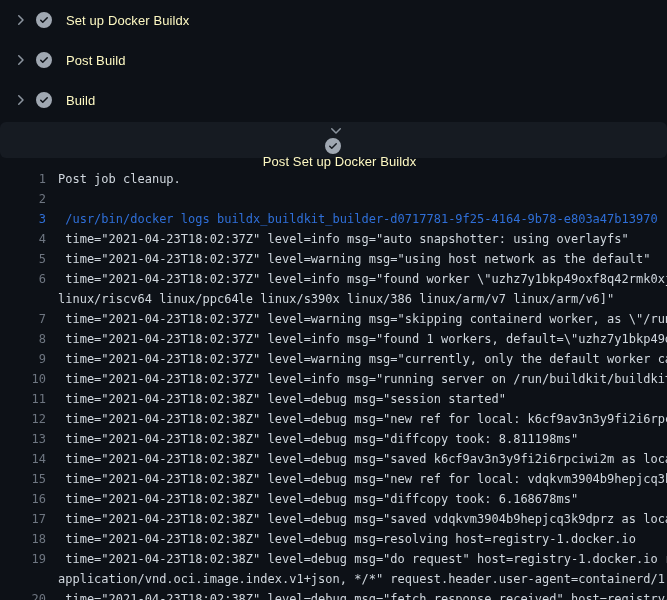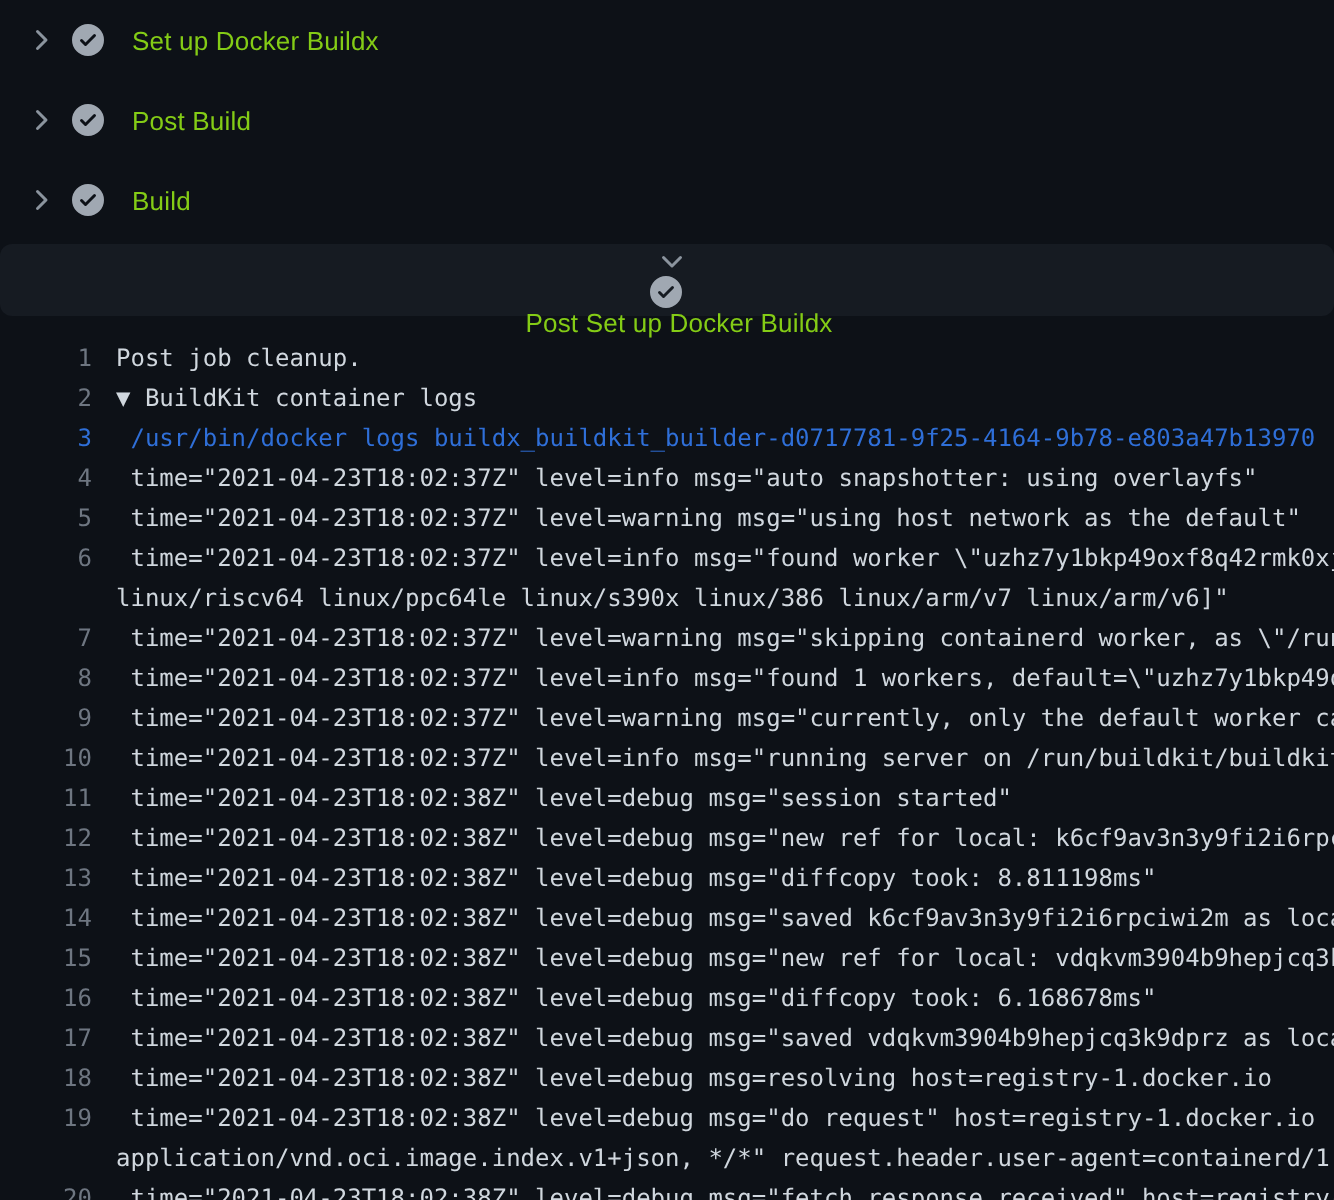--- a/index.html
+++ b/index.html
@@ -42,21 +42,21 @@
     justify-content: center;
     flex-shrink: 0;
   }
   .check-icon {
     width: 16px;
     height: 16px;
     margin-right: 14px;
     flex-shrink: 0;
   }
   .step-label {
-    color: #84cc16;
+    color: #fef9c3;
     font-size: 13px;
     font-weight: 500;
     letter-spacing: 0.1px;
   }
   
   .log {
     padding-top: 9px;
     font-family: "DejaVu Sans Mono", "Liberation Mono", monospace;
     font-size: 12px;
     line-height: 20px;
@@ -144,21 +144,21 @@
             <path fill="#a0a8b2" fill-rule="evenodd" d="M8 16A8 8 0 1 1 8 0a8 8 0 0 1 0 16Zm3.78-9.72a.75.75 0 0 0-1.06-1.06L6.75 9.19 5.28 7.72a.75.75 0 0 0-1.06 1.06l2 2a.75.75 0 0 0 1.06 0l4.5-4.5Z"></path>
           </svg>
       </span>
       <span class="step-label">Post Set up Docker Buildx</span>
     </div>
 
   </div>
 
   <div class="log" id="log">
       <div class="log-line"><span class="ln">1</span><span class="lt">Post job cleanup.</span></div>
-      <div class="log-line"><span class="ln">2</span><span class="lt">▼ BuildKit container logs</span></div>
+      <div class="log-line"><span class="ln">2</span></div>
       <div class="log-line command"><span class="ln">3</span><span class="lt"> /usr/bin/docker logs buildx_buildkit_builder-d0717781-9f25-4164-9b78-e803a47b13970</span></div>
       <div class="log-line"><span class="ln">4</span><span class="lt"> time="2021-04-23T18:02:37Z" level=info msg="auto snapshotter: using overlayfs"</span></div>
       <div class="log-line"><span class="ln">5</span><span class="lt"> time="2021-04-23T18:02:37Z" level=warning msg="using host network as the default"</span></div>
       <div class="log-line"><span class="ln">6</span><span class="lt"> time="2021-04-23T18:02:37Z" level=info msg="found worker \"uzhz7y1bkp49oxf8q42rmk0xj</span></div>
       <div class="log-line cont"><span class="ln"></span><span class="lt">linux/riscv64 linux/ppc64le linux/s390x linux/386 linux/arm/v7 linux/arm/v6]"</span></div>
       <div class="log-line"><span class="ln">7</span><span class="lt"> time="2021-04-23T18:02:37Z" level=warning msg="skipping containerd worker, as \"/run</span></div>
       <div class="log-line"><span class="ln">8</span><span class="lt"> time="2021-04-23T18:02:37Z" level=info msg="found 1 workers, default=\"uzhz7y1bkp49o</span></div>
       <div class="log-line"><span class="ln">9</span><span class="lt"> time="2021-04-23T18:02:37Z" level=warning msg="currently, only the default worker ca</span></div>
       <div class="log-line"><span class="ln">10</span><span class="lt"> time="2021-04-23T18:02:37Z" level=info msg="running server on /run/buildkit/buildkit</span></div>
       <div class="log-line"><span class="ln">11</span><span class="lt"> time="2021-04-23T18:02:38Z" level=debug msg="session started"</span></div>

